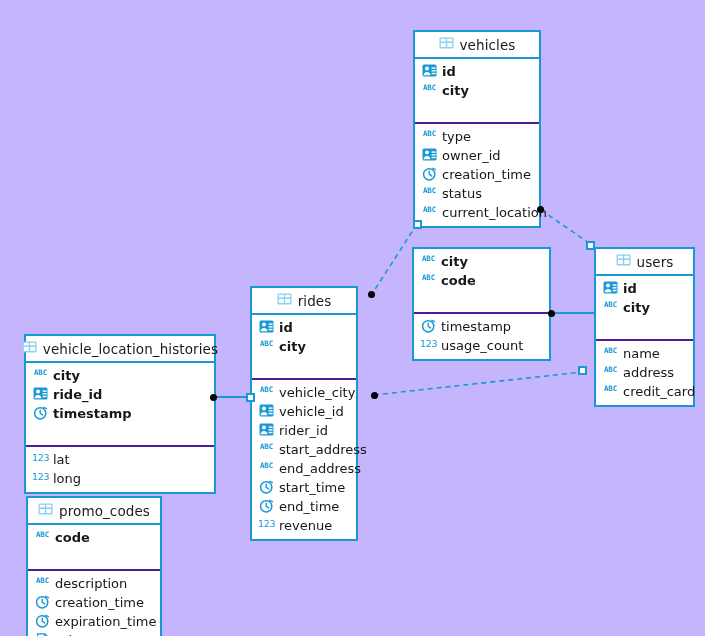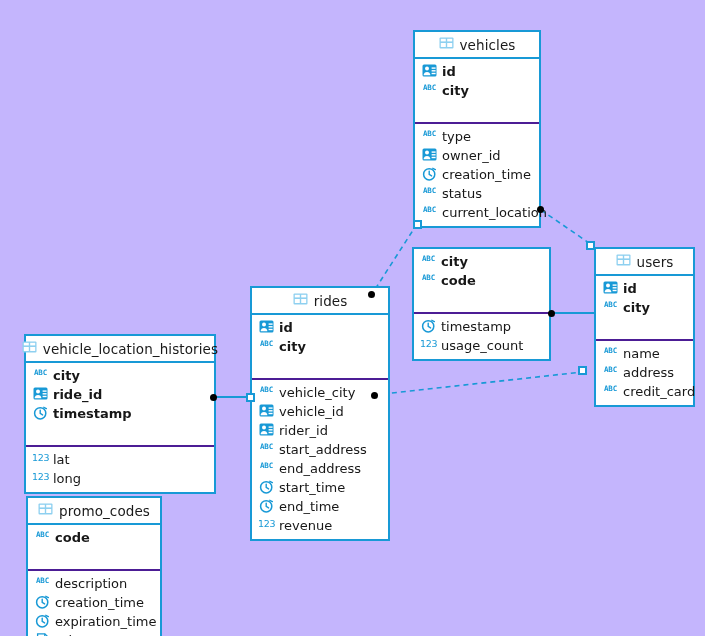--- a/index.html
+++ b/index.html
@@ -297,21 +297,21 @@
           <span class="fname">address</span>
         </div>
         <div class="field">
           <span class="icon">
             <span class="ico-abc">ABC</span>
           </span>
           <span class="fname">credit_card</span>
         </div>
       </div>
     </div>
-  <div id="tbl-rides" class="table-box" style="left:250px; top:286px; width:140px;">
+  <div id="tbl-rides" class="table-box" style="left:250px; top:286px; width:108px;">
       <div class="tbl-header">
         <span class="icon">
           <svg width="15" height="12" viewBox="0 0 15 12">
             <rect x="0.5" y="0.5" width="14" height="11" rx="1" fill="#8ed0f0"></rect>
             <rect x="1.8" y="1.8" width="5" height="2.6" fill="#ffffff"></rect>
             <rect x="8.2" y="1.8" width="5" height="2.6" fill="#ffffff"></rect>
             <rect x="1.8" y="6" width="5" height="4" fill="#ffffff"></rect>
             <rect x="8.2" y="6" width="5" height="4" fill="#ffffff"></rect>
           </svg>
         </span>

